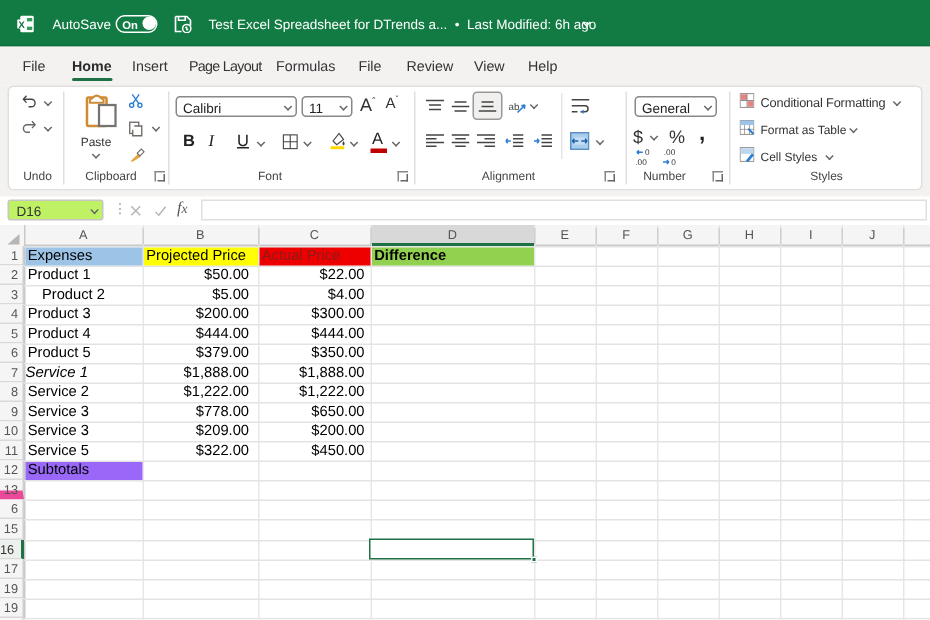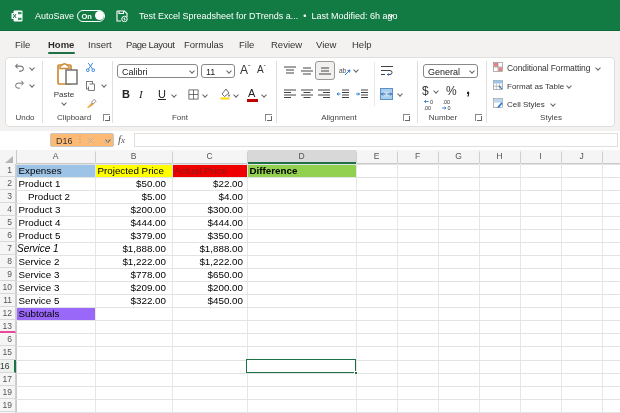--- a/index.html
+++ b/index.html
@@ -225,21 +225,21 @@
   <rect x="1" y="1" width="22" height="22" fill="#fff" stroke="#8a8886" stroke-width="1.5"></rect>
   <rect x="2" y="2" width="20" height="9" fill="#bdd7ee"></rect>
   <path d="M10 22 L20 10 L23 13 L14 24 z" fill="#2b7cd3"></path>
 </svg>
 <div class="abs" style="left:507px;top:99.5px;font-size:8px;color:#333;">Cell Styles</div>
 <div class="chev" style="left:551px;top:102px;"></div>
 <div class="glabel" style="left:531px;top:113px;width:40px;">Styles</div>
 
 <div class="abs" style="left:0;top:127px;width:620px;height:23px;background:#f4f2f1;"></div>
 <div class="abs" style="left:0;top:131px;width:620px;height:19px;background:#fff;"></div>
-<div class="abs" style="left:5px;top:133px;width:64px;height:14px;border:1px solid #c8c6c4;border-radius:2px;background:#fdba74;margin-left:45px;">
+<div class="abs" style="left:5px;top:133px;width:64px;height:14px;border:1px solid #c8c6c4;border-radius:2px;background:#bef264;">
   <div class="abs" style="left:5px;top:1.5px;font-size:9px;color:#333;">D16</div>
   <div class="chev" style="left:55px;top:4px;"></div>
 </div>
 <div class="abs" style="left:75.5px;top:134px;font-size:9px;color:#999;letter-spacing:0;">⋮</div>
 <svg class="abs" style="left:86px;top:136px;" width="9" height="9" viewBox="0 0 24 24" stroke="#b5b3b1" stroke-width="2.5" fill="none">
   <path d="M4 4 L20 20 M20 4 L4 20"></path>
 </svg>
 <svg class="abs" style="left:102px;top:136px;" width="10" height="9" viewBox="0 0 24 24" stroke="#b5b3b1" stroke-width="2.5" fill="none">
   <path d="M3 14 L9 20 L21 5"></path>
 </svg>
@@ -268,21 +268,21 @@
     <div class="abs" style="left:0;top:189.64px;width:16px;height:13.07px;background:#f5f5f5;border-right:1px solid #cfcfcf;border-bottom:1px solid #d9d9d9;font-size:8.5px;color:#555;text-align:right;line-height:13.07px;"><span style="margin-right:3px;">3</span></div>
     <div class="abs" style="left:0;top:202.71px;width:16px;height:13.07px;background:#f5f5f5;border-right:1px solid #cfcfcf;border-bottom:1px solid #d9d9d9;font-size:8.5px;color:#555;text-align:right;line-height:13.07px;"><span style="margin-right:3px;">4</span></div>
     <div class="abs" style="left:0;top:215.78px;width:16px;height:13.07px;background:#f5f5f5;border-right:1px solid #cfcfcf;border-bottom:1px solid #d9d9d9;font-size:8.5px;color:#555;text-align:right;line-height:13.07px;"><span style="margin-right:3px;">5</span></div>
     <div class="abs" style="left:0;top:228.85px;width:16px;height:13.07px;background:#f5f5f5;border-right:1px solid #cfcfcf;border-bottom:1px solid #d9d9d9;font-size:8.5px;color:#555;text-align:right;line-height:13.07px;"><span style="margin-right:3px;">6</span></div>
     <div class="abs" style="left:0;top:241.92000000000002px;width:16px;height:13.07px;background:#f5f5f5;border-right:1px solid #cfcfcf;border-bottom:1px solid #d9d9d9;font-size:8.5px;color:#555;text-align:right;line-height:13.07px;"><span style="margin-right:3px;">7</span></div>
     <div class="abs" style="left:0;top:254.99px;width:16px;height:13.07px;background:#f5f5f5;border-right:1px solid #cfcfcf;border-bottom:1px solid #d9d9d9;font-size:8.5px;color:#555;text-align:right;line-height:13.07px;"><span style="margin-right:3px;">8</span></div>
     <div class="abs" style="left:0;top:268.06px;width:16px;height:13.07px;background:#f5f5f5;border-right:1px solid #cfcfcf;border-bottom:1px solid #d9d9d9;font-size:8.5px;color:#555;text-align:right;line-height:13.07px;"><span style="margin-right:3px;">9</span></div>
     <div class="abs" style="left:0;top:281.13px;width:16px;height:13.07px;background:#f5f5f5;border-right:1px solid #cfcfcf;border-bottom:1px solid #d9d9d9;font-size:8.5px;color:#555;text-align:right;line-height:13.07px;"><span style="margin-right:3px;">10</span></div>
     <div class="abs" style="left:0;top:294.2px;width:16px;height:13.07px;background:#f5f5f5;border-right:1px solid #cfcfcf;border-bottom:1px solid #d9d9d9;font-size:8.5px;color:#555;text-align:right;line-height:13.07px;"><span style="margin-right:3px;">11</span></div>
     <div class="abs" style="left:0;top:307.27px;width:16px;height:13.07px;background:#f5f5f5;border-right:1px solid #cfcfcf;border-bottom:1px solid #d9d9d9;font-size:8.5px;color:#555;text-align:right;line-height:13.07px;"><span style="margin-right:3px;">12</span></div>
-    <div class="abs" style="left:0;top:320.34000000000003px;width:16px;height:13.07px;background:#f5f5f5;border-right:1px solid #cfcfcf;border-bottom:2px solid #ec4899;font-size:8.5px;color:#555;text-align:right;line-height:13.07px;"><span style="margin-right:3px;">13</span></div>
+    <div class="abs" style="left:0;top:320.34000000000003px;width:16px;height:13.07px;background:#f5f5f5;border-right:1px solid #cfcfcf;border-bottom:6px solid #ec4899;font-size:8.5px;color:#555;text-align:right;line-height:13.07px;"><span style="margin-right:3px;">13</span></div>
     <div class="abs" style="left:0;top:333.40999999999997px;width:16px;height:13.07px;background:#f5f5f5;border-right:1px solid #cfcfcf;border-bottom:1px solid #d9d9d9;font-size:8.5px;color:#555;text-align:right;line-height:13.07px;"><span style="margin-right:3px;">6</span></div>
     <div class="abs" style="left:0;top:346.48px;width:16px;height:13.07px;background:#f5f5f5;border-right:1px solid #cfcfcf;border-bottom:1px solid #d9d9d9;font-size:8.5px;color:#555;text-align:right;line-height:13.07px;"><span style="margin-right:3px;">15</span></div>
     <div class="abs" style="left:0;top:359.55px;width:16px;height:13.07px;background:#edf1ee;border-right:2px solid #1e7145;border-bottom:1px solid #d9d9d9;font-size:8.5px;color:#333;text-align:right;line-height:13.07px;"><span style="margin-right:17px;">16</span></div>
     <div class="abs" style="left:0;top:372.62px;width:16px;height:13.07px;background:#f5f5f5;border-right:1px solid #cfcfcf;border-bottom:1px solid #d9d9d9;font-size:8.5px;color:#555;text-align:right;line-height:13.07px;"><span style="margin-right:3px;">17</span></div>
     <div class="abs" style="left:0;top:385.69px;width:16px;height:13.07px;background:#f5f5f5;border-right:1px solid #cfcfcf;border-bottom:1px solid #d9d9d9;font-size:8.5px;color:#555;text-align:right;line-height:13.07px;"><span style="margin-right:3px;">19</span></div>
     <div class="abs" style="left:0;top:398.76px;width:16px;height:13.07px;background:#f5f5f5;border-right:1px solid #cfcfcf;border-bottom:1px solid #d9d9d9;font-size:8.5px;color:#555;text-align:right;line-height:13.07px;"><span style="margin-right:3px;">19</span></div>
     <div class="abs" style="left:0;top:411.83000000000004px;width:16px;height:13.07px;background:#f5f5f5;border-right:1px solid #cfcfcf;border-bottom:1px solid #d9d9d9;font-size:8.5px;color:#555;text-align:right;line-height:13.07px;"><span style="margin-right:3px;">20</span></div>
     <div class="abs" style="left:16px;top:150px;width:1px;height:263px;background:#c9c9c9;"></div>
     <div class="abs" style="left:95px;top:150px;width:1px;height:263px;background:#e7e7e7;"></div>
     <div class="abs" style="left:172px;top:150px;width:1px;height:263px;background:#e7e7e7;"></div>

